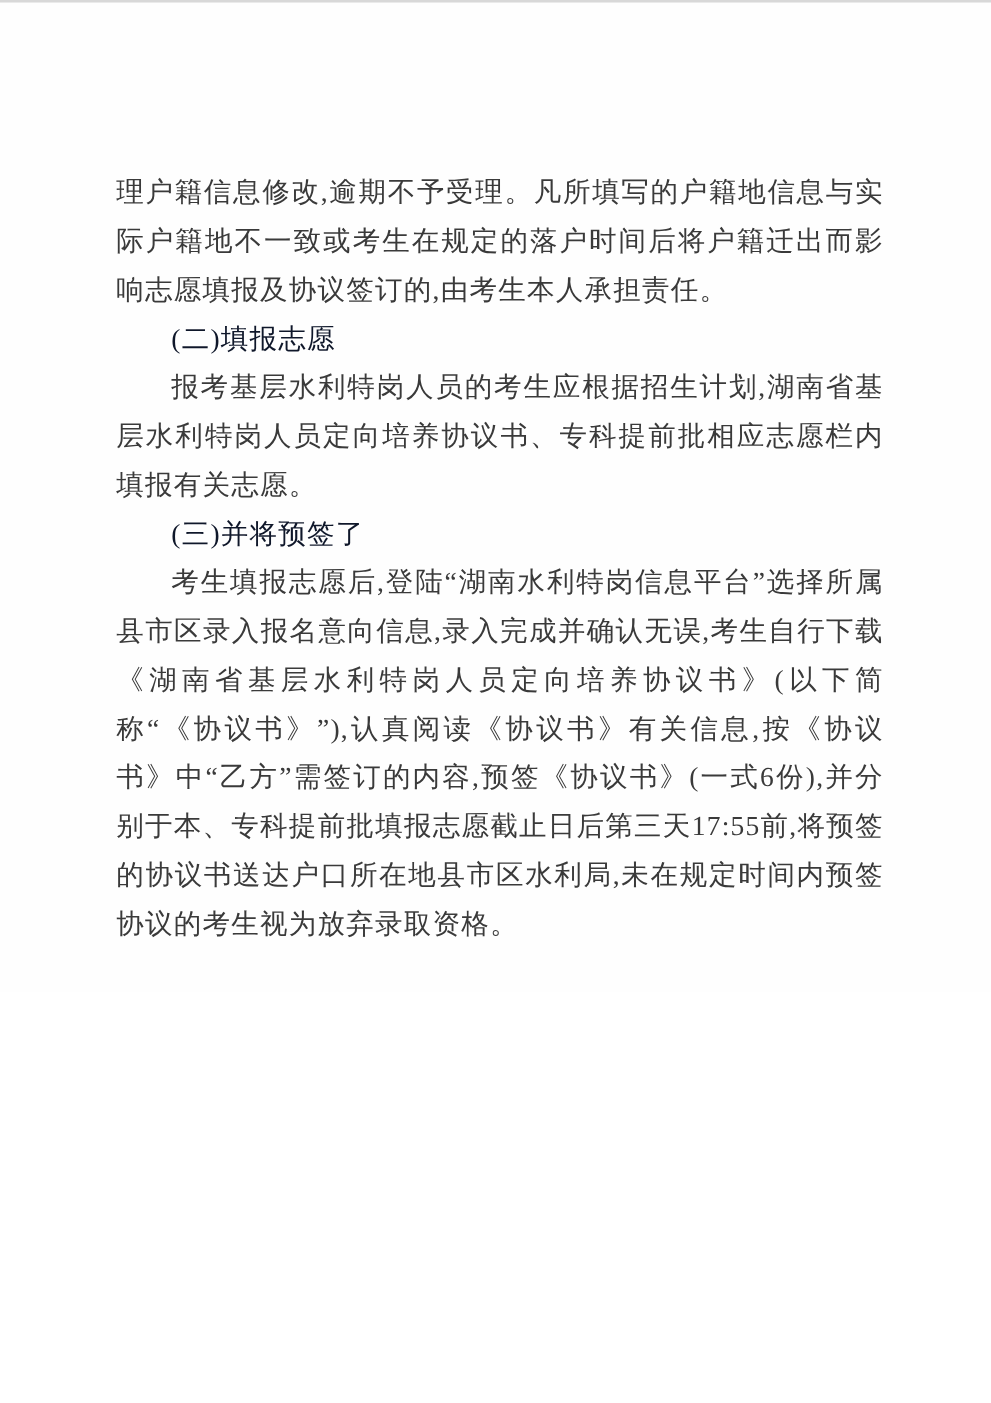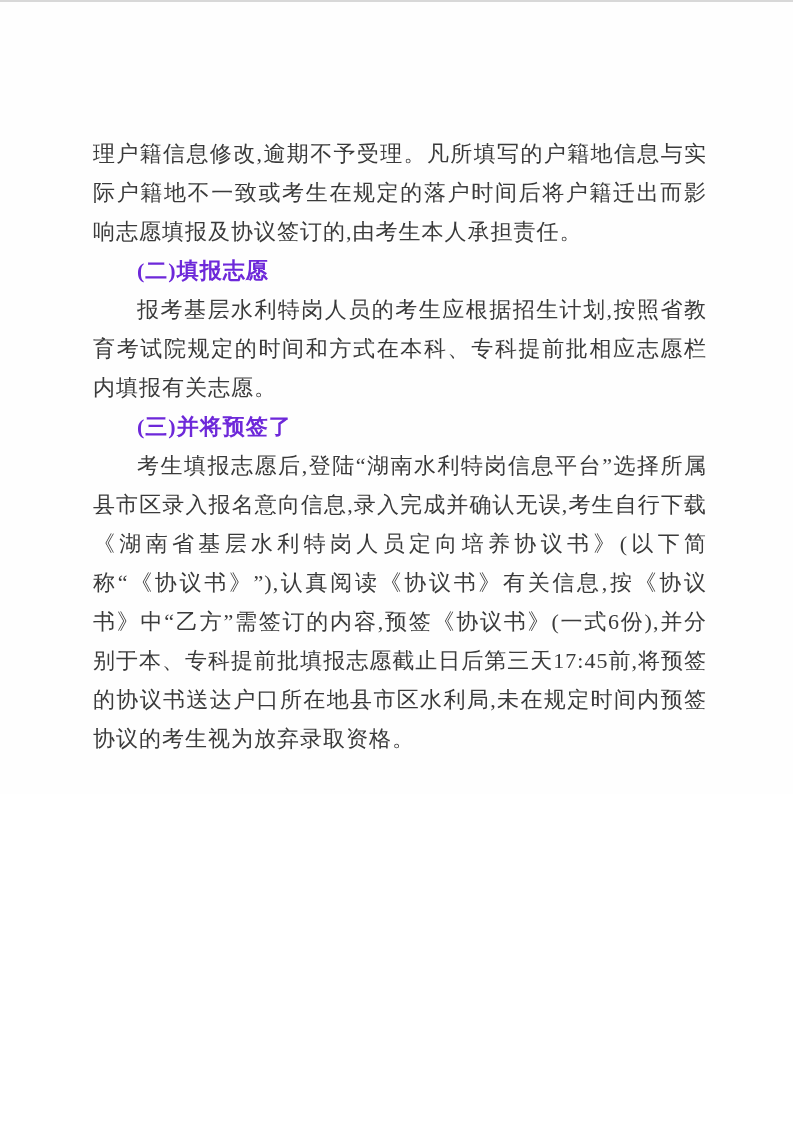--- a/index.html
+++ b/index.html
@@ -37,41 +37,41 @@
     line-height: 39px;
     letter-spacing: 1px;
     text-align: justify;
     text-justify: inter-character;
     word-break: break-all;
   }
   .text-block p.indent {
     text-indent: 2em;
   }
   .text-block p.heading {
-    font-weight: bold;
-    color: #6d28d9;
+    font-weight: normal;
+    color: #0f172a;
     text-indent: 2em;
   }
   .page-number {
     position: absolute;
     left: 99px;
     top: 986px;
     font-size: 21px;
     letter-spacing: 2px;
     color: #4a4a4a;
   }
 </style>
 </head>
 <body>
 
 <div class="page">
   <div class="scan-edge"></div>
 
   <div class="text-block">
     <p class="body">理户籍信息修改,逾期不予受理。凡所填写的户籍地信息与实际户籍地不一致或考生在规定的落户时间后将户籍迁出而影响志愿填报及协议签订的,由考生本人承担责任。</p>
     <p class="heading">(二)填报志愿</p>
-    <p class="indent">报考基层水利特岗人员的考生应根据招生计划,按照省教育考试院规定的时间和方式在本科、专科提前批相应志愿栏内填报有关志愿。</p>
+    <p class="indent">报考基层水利特岗人员的考生应根据招生计划,湖南省基层水利特岗人员定向培养协议书、专科提前批相应志愿栏内填报有关志愿。</p>
     <p class="heading">(三)并将预签了</p>
-    <p class="indent">考生填报志愿后,登陆“湖南水利特岗信息平台”选择所属县市区录入报名意向信息,录入完成并确认无误,考生自行下载《湖南省基层水利特岗人员定向培养协议书》(以下简称“《协议书》”),认真阅读《协议书》有关信息,按《协议书》中“乙方”需签订的内容,预签《协议书》(一式6份),并分别于本、专科提前批填报志愿截止日后第三天17:45前,将预签的协议书送达户口所在地县市区水利局,未在规定时间内预签协议的考生视为放弃录取资格。</p>
+    <p class="indent">考生填报志愿后,登陆“湖南水利特岗信息平台”选择所属县市区录入报名意向信息,录入完成并确认无误,考生自行下载《湖南省基层水利特岗人员定向培养协议书》(以下简称“《协议书》”),认真阅读《协议书》有关信息,按《协议书》中“乙方”需签订的内容,预签《协议书》(一式6份),并分别于本、专科提前批填报志愿截止日后第三天17:55前,将预签的协议书送达户口所在地县市区水利局,未在规定时间内预签协议的考生视为放弃录取资格。</p>
   </div>
 
   <div class="page-number">— 4 —</div>
 </div>
 
 </body></html>

